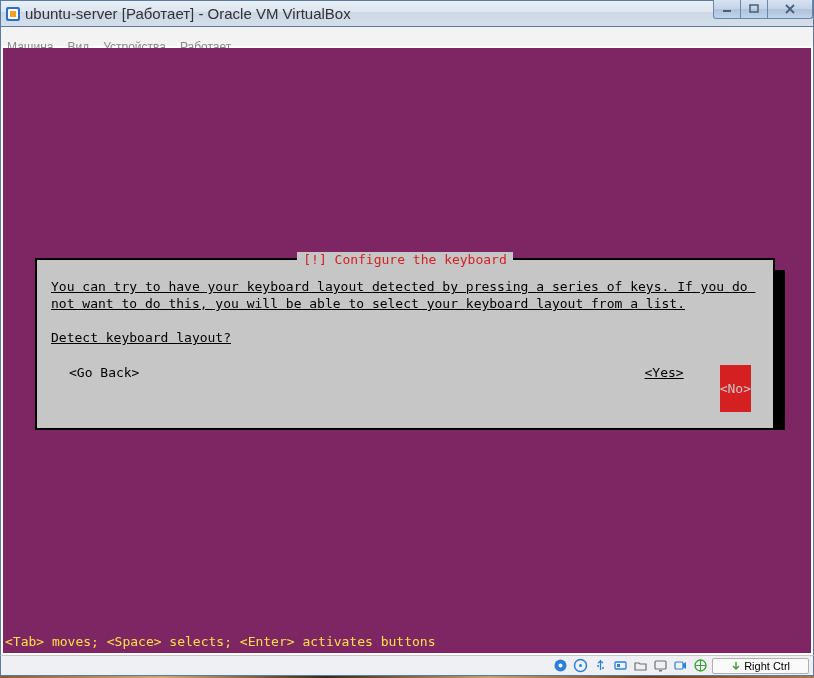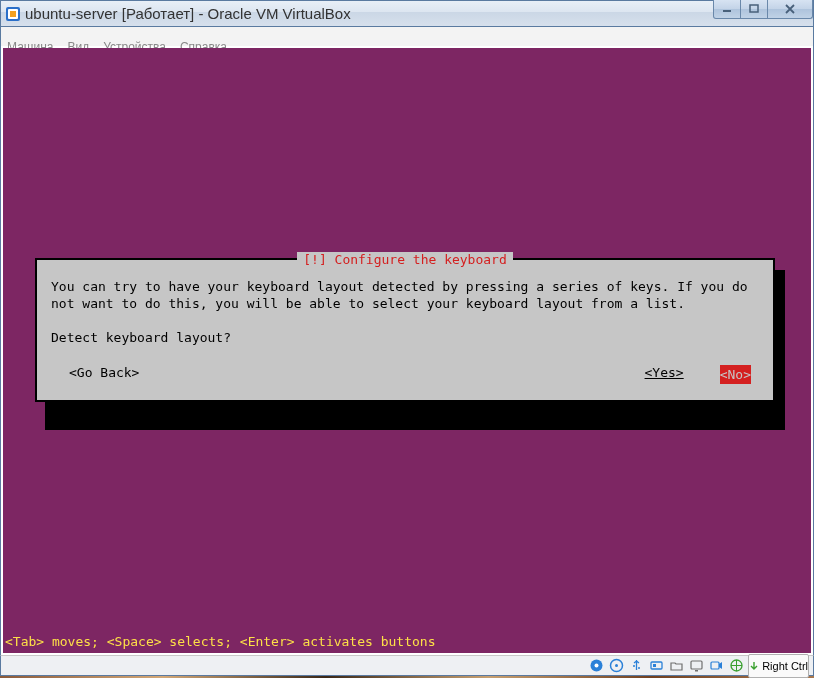--- a/index.html
+++ b/index.html
@@ -125,33 +125,34 @@
   .dialog-title {
     background: #c6c6c6;
     color: #d42020;
     padding: 0 6px;
     white-space: pre;
   }
   .dialog-body {
     white-space: pre-wrap;
     color: #000;
     line-height: 17px;
+    text-decoration: underline;
   }
   .dialog-buttons {
     display: flex;
     margin-top: 19px;
     color: #000;
   }
   .btn-goback { margin-left: 18px; }
   .spacer { flex: 1; }
   .btn-yes { margin-right: 36px; text-decoration: underline; }
   .btn-no {
     background: #d42020;
     color: #c6c6c6;
-    padding: 2px 0px;
+    padding: 16px 0px;
     margin-right: 8px;
   }
 
   .footer-hint {
     position: absolute;
     left: 2px;
     bottom: 4px;
     color: #fde047;
     white-space: pre;
   }
@@ -171,27 +172,27 @@
   .status-icon {
     width: 16px;
     height: 16px;
     display: flex;
     align-items: center;
     justify-content: center;
   }
   .host-key {
     border: 1px solid #b0b0b0;
     border-radius: 2px;
-    padding: 0 0;
+    padding: 0 18px;
     font-size: 11px;
     background: #fafafa;
     display: flex;
     align-items: center;
     gap: 3px;
-    height: 24px;
+    height: 16px;
   }
 </style>
 </head>
 <body>
 
 <div class="titlebar">
   <span class="vbox-icon">
     <svg width="16" height="16" viewBox="0 0 16 16">
       <rect x="1" y="1" width="14" height="14" rx="2" fill="#2a6fc9"></rect>
       <rect x="3" y="3" width="10" height="10" rx="1" fill="#fff"></rect>
@@ -215,21 +216,21 @@
           <path d="M2 1 L10 9 M10 1 L2 9" stroke="#48607a" stroke-width="1.8"></path>
         </svg>
     </div>
   </div>
 </div>
 
 <div class="menubar">
   <span>Машина</span>
   <span>Вид</span>
   <span>Устройства</span>
-  <span>Справка</span>
+  <span>Работает</span>
 </div>
 
 <div class="console-outer">
   <div class="console">
 
     <div class="dialog-shadow"></div>
     <div class="dialog">
       <div class="dialog-title-wrap">
         <span class="dialog-title">[!] Configure the keyboard</span>
       </div>

